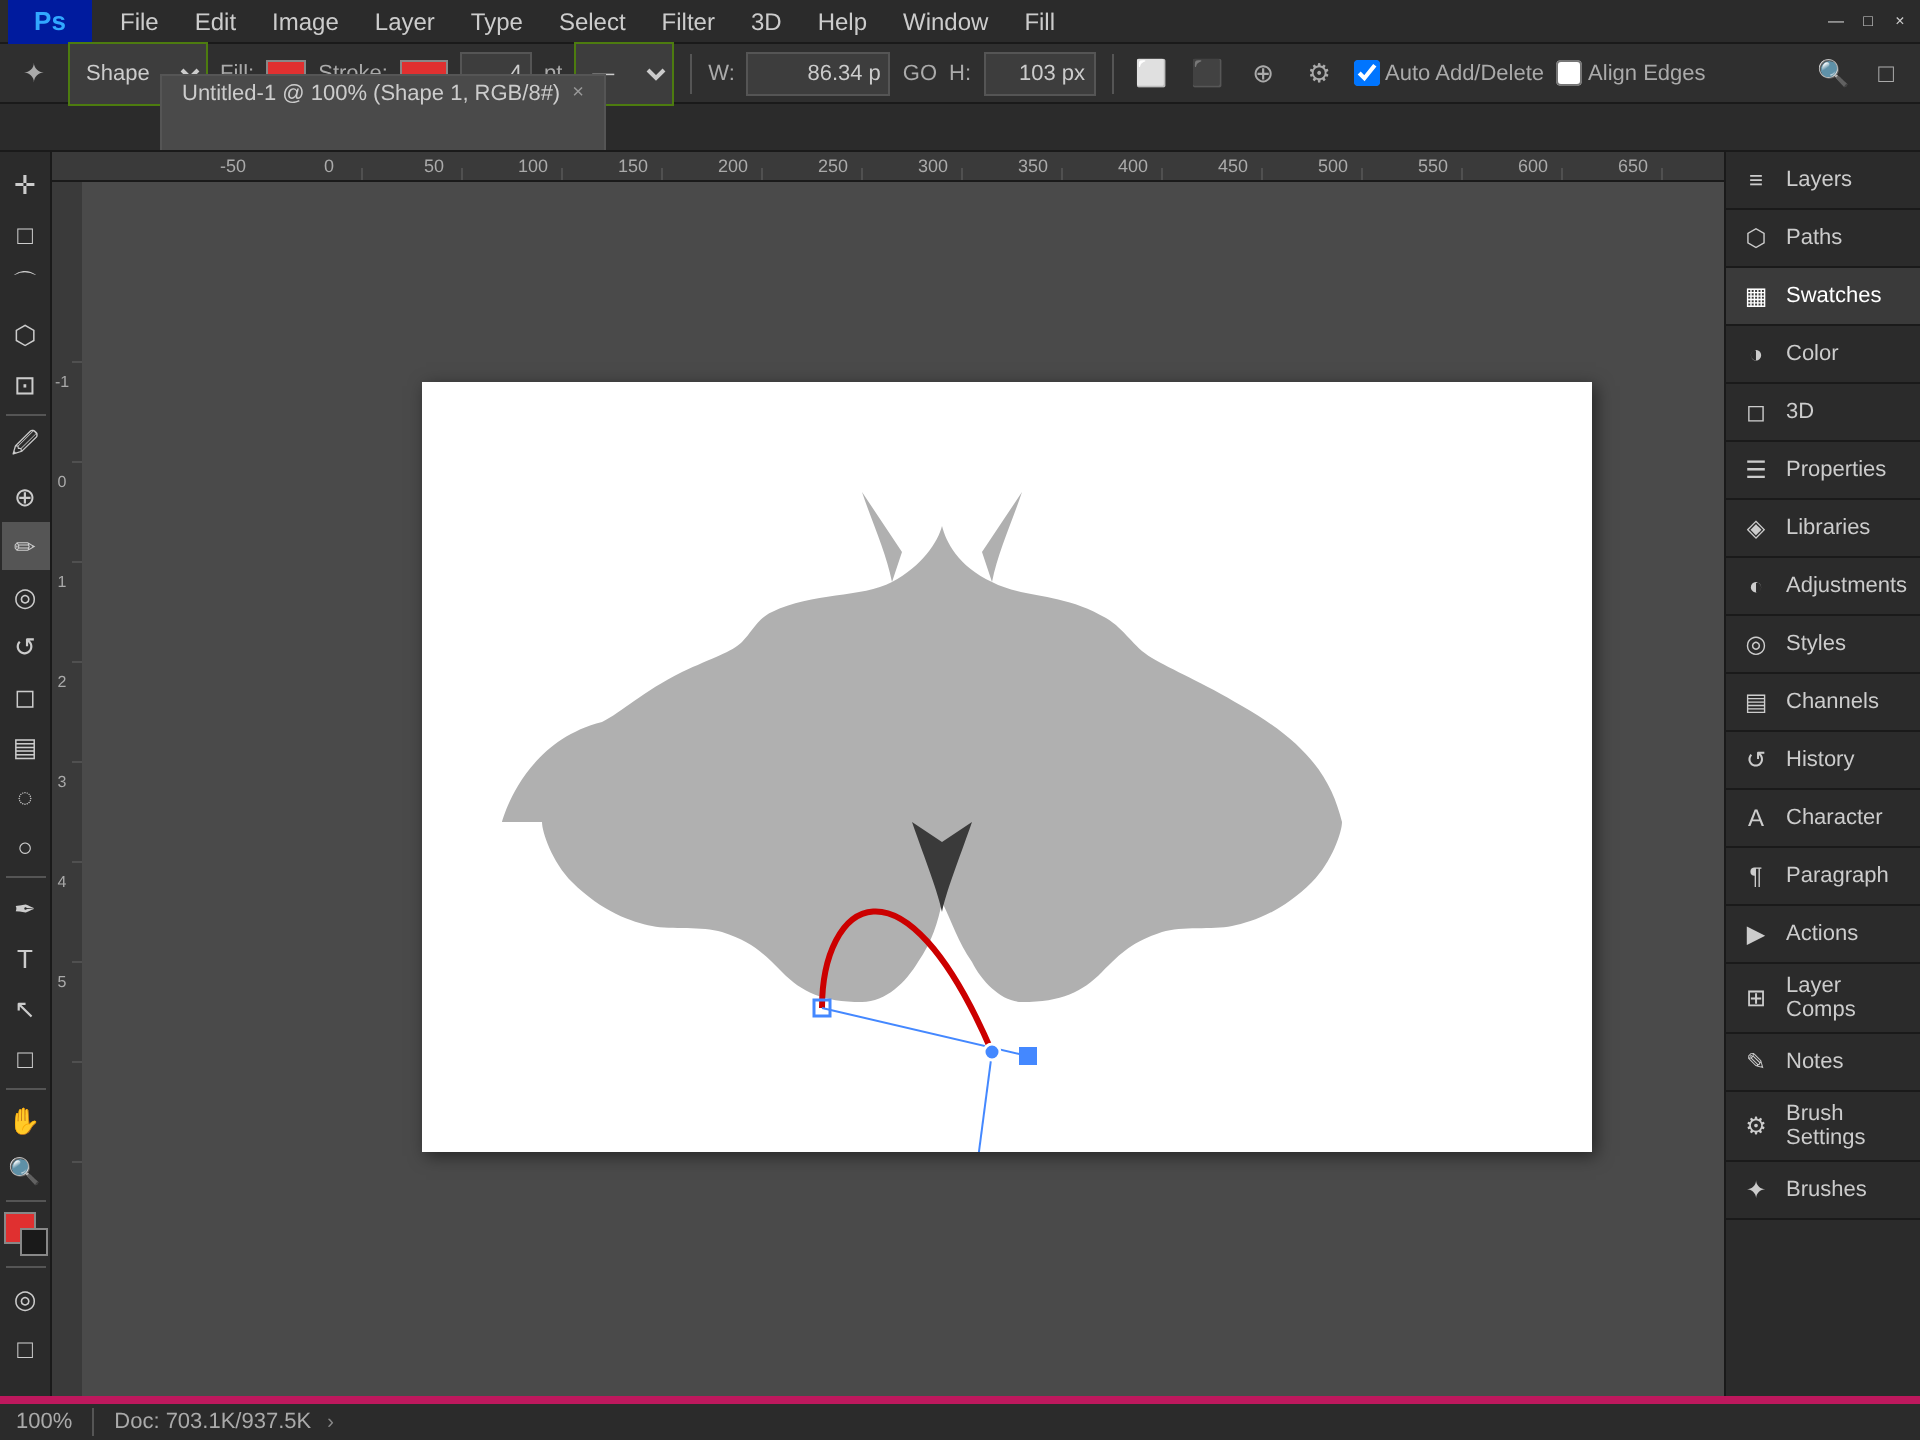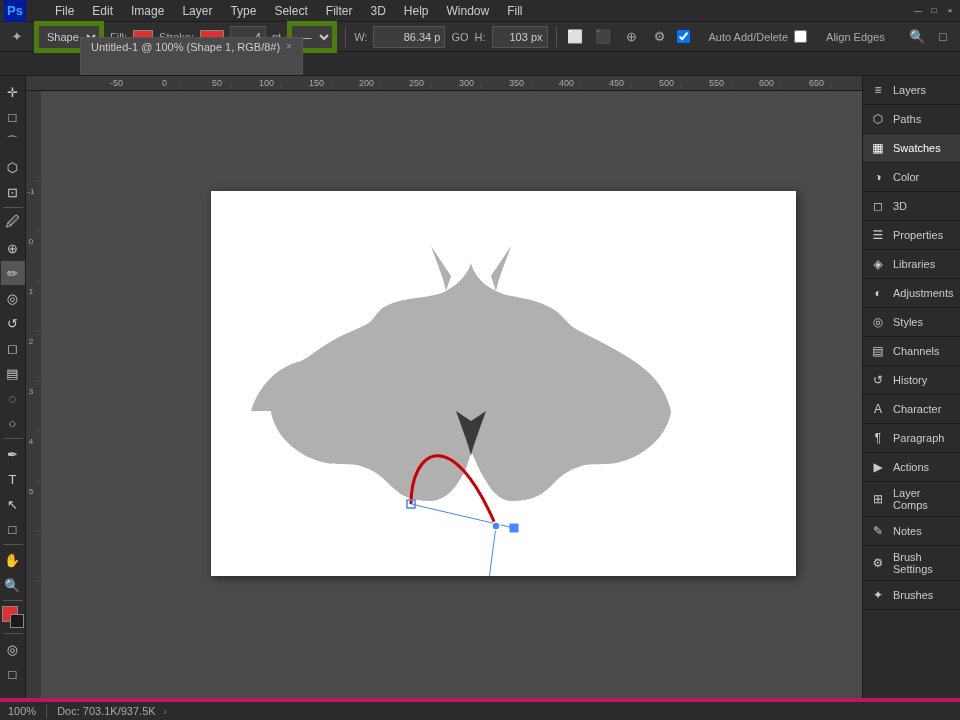--- a/index.html
+++ b/index.html
@@ -15,45 +15,45 @@
       gap: 2px;
       border-bottom: 1px solid #1a1a1a;
     }
     .menu-item {
       padding: 2px 8px;
       color: #ccc;
       font-size: 12px;
       cursor: pointer;
     }
     .ps-logo {
-      width: 22px;
+      width: 42px;
       height: 22px;
       background: #001b9e;
       color: #31a8ff;
       font-weight: bold;
       font-size: 13px;
       display: flex;
       align-items: center;
       justify-content: center;
-      margin-right: 19px;
+      margin-right: 4px;
     }
 
     
     #options-bar {
       background: #2f2f2f;
       height: 30px;
       display: flex;
       align-items: center;
       padding: 0 6px;
       gap: 6px;
       border-bottom: 1px solid #1a1a1a;
     }
     .options-select {
       background: #3d3d3d;
-      border: 5px solid #4d7c0f;
+      border: 1px solid #4d7c0f;
       color: #ccc;
       height: 32px;
       font-size: 11px;
       padding: 0 4px;
       width: 70px;
     }
     .options-label {
       font-size: 11px;
       color: #aaa;
     }
@@ -96,21 +96,21 @@
       display: flex;
       align-items: center;
       justify-content: center;
       color: #aaa;
       font-size: 13px;
       cursor: pointer;
     }
     .checkbox-item {
       display: flex;
       align-items: center;
-      gap: 19px;
+      gap: 3px;
       font-size: 11px;
       color: #aaa;
     }
 
     
     #tab-bar {
       background: #2b2b2b;
       height: 24px;
       display: flex;
       align-items: flex-end;

